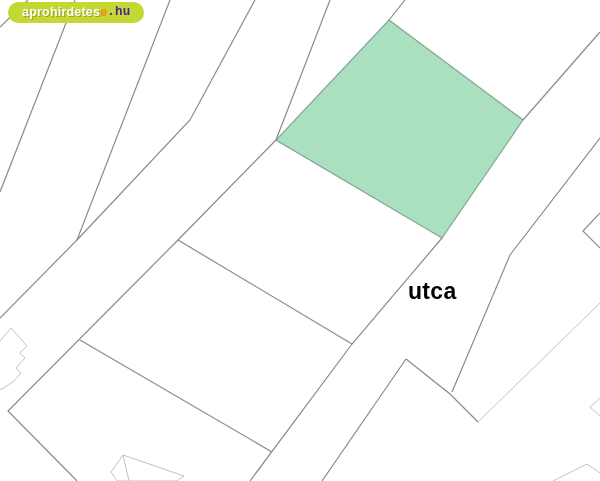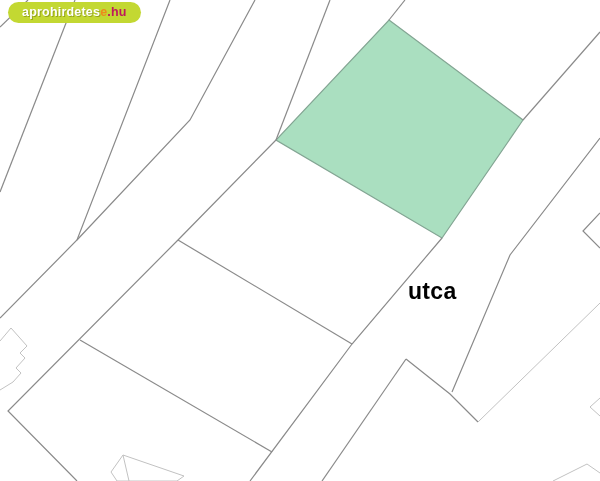--- a/index.html
+++ b/index.html
@@ -16,21 +16,21 @@
     height:21px;padding:0 14px;
     border-radius:11px;
     display:flex;align-items:center;
     font-size:12.5px;font-weight:bold;letter-spacing:0.2px;
     cursor:pointer;
     line-height:21px;
     white-space:nowrap;
   }
   .logo-white{color:#ffffff;text-shadow:1px 1px 0 rgba(110,120,10,0.55);}
   .logo-orange{font-weight:bold;}
-  .logo-dark{color:#be185d;}
+  .logo-dark{color:#4c1d95;font-family:Liberation Mono, monospace;}
   .street-label{
     position:absolute;left:408px;top:278px;
     font-size:23px;font-weight:bold;color:#000000;
     letter-spacing:0.3px;
   }
 </style>
 </head>
 <body>
 
 <div class="screen">

